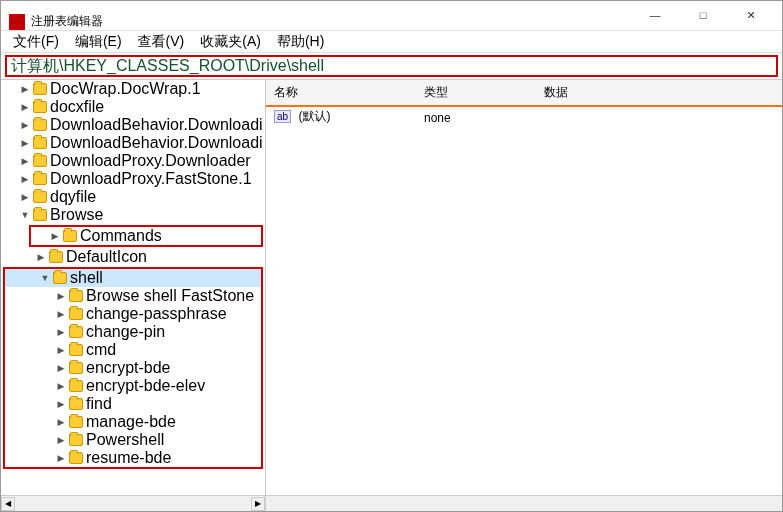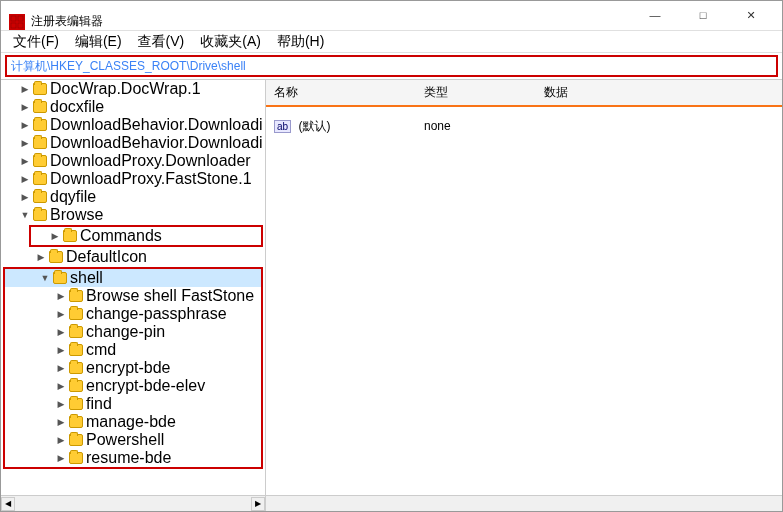--- a/index.html
+++ b/index.html
@@ -80,22 +80,22 @@
 
     .menu-item {
       padding: 2px 8px;
       cursor: pointer;
       font-size: 14px;
       color: #000;
       white-space: nowrap;
     }
 
     .address-text {
-      font-size: 12px;
-      color: #3b82f6;
+      font-size: 16px;
+      color: #14532d;
       flex: 1;
     }
 
     
     .content-area {
       flex: 1;
       display: flex;
       overflow: hidden;
     }
 
@@ -192,24 +192,23 @@
     .col-data { flex: 1; }
 
     .right-content {
       flex: 1;
       overflow-y: auto;
       overflow-x: hidden;
     }
 
     .data-row {
       display: flex;
-      align-items: center;
+      align-items: flex-end;
       height: 18px;
       cursor: pointer;
-      margin-top: 10px;
     }
 
     .data-cell {
       font-size: 12px;
       color: #000;
       padding: 0 8px;
       white-space: nowrap;
       overflow: hidden;
       text-overflow: ellipsis;
     }

